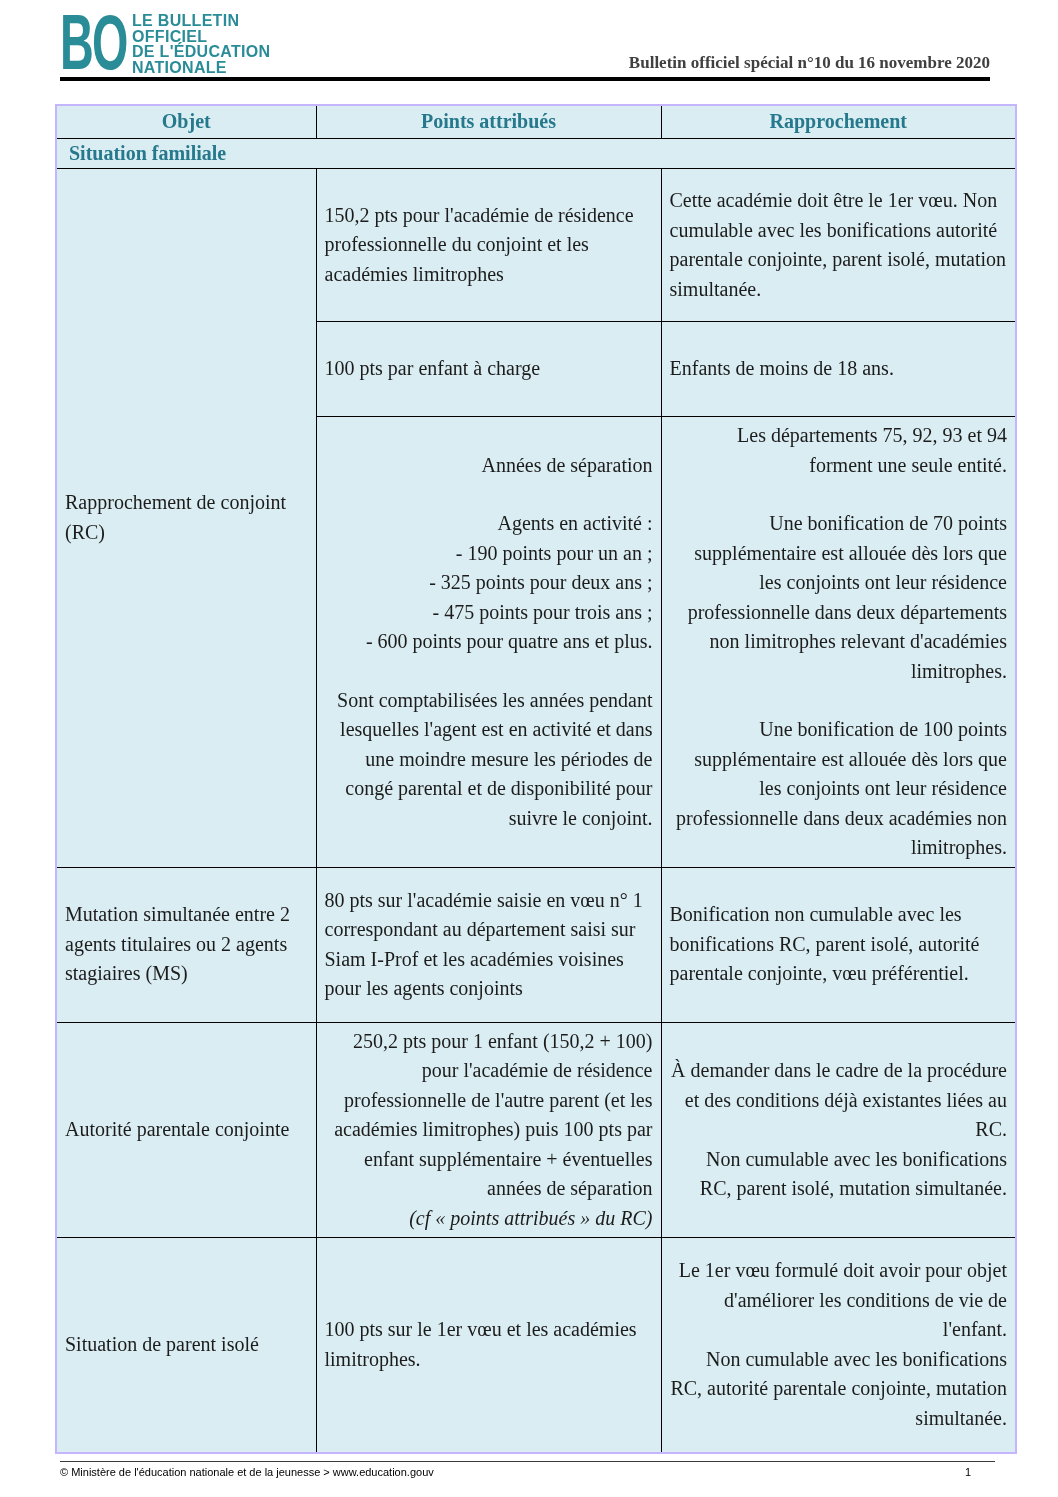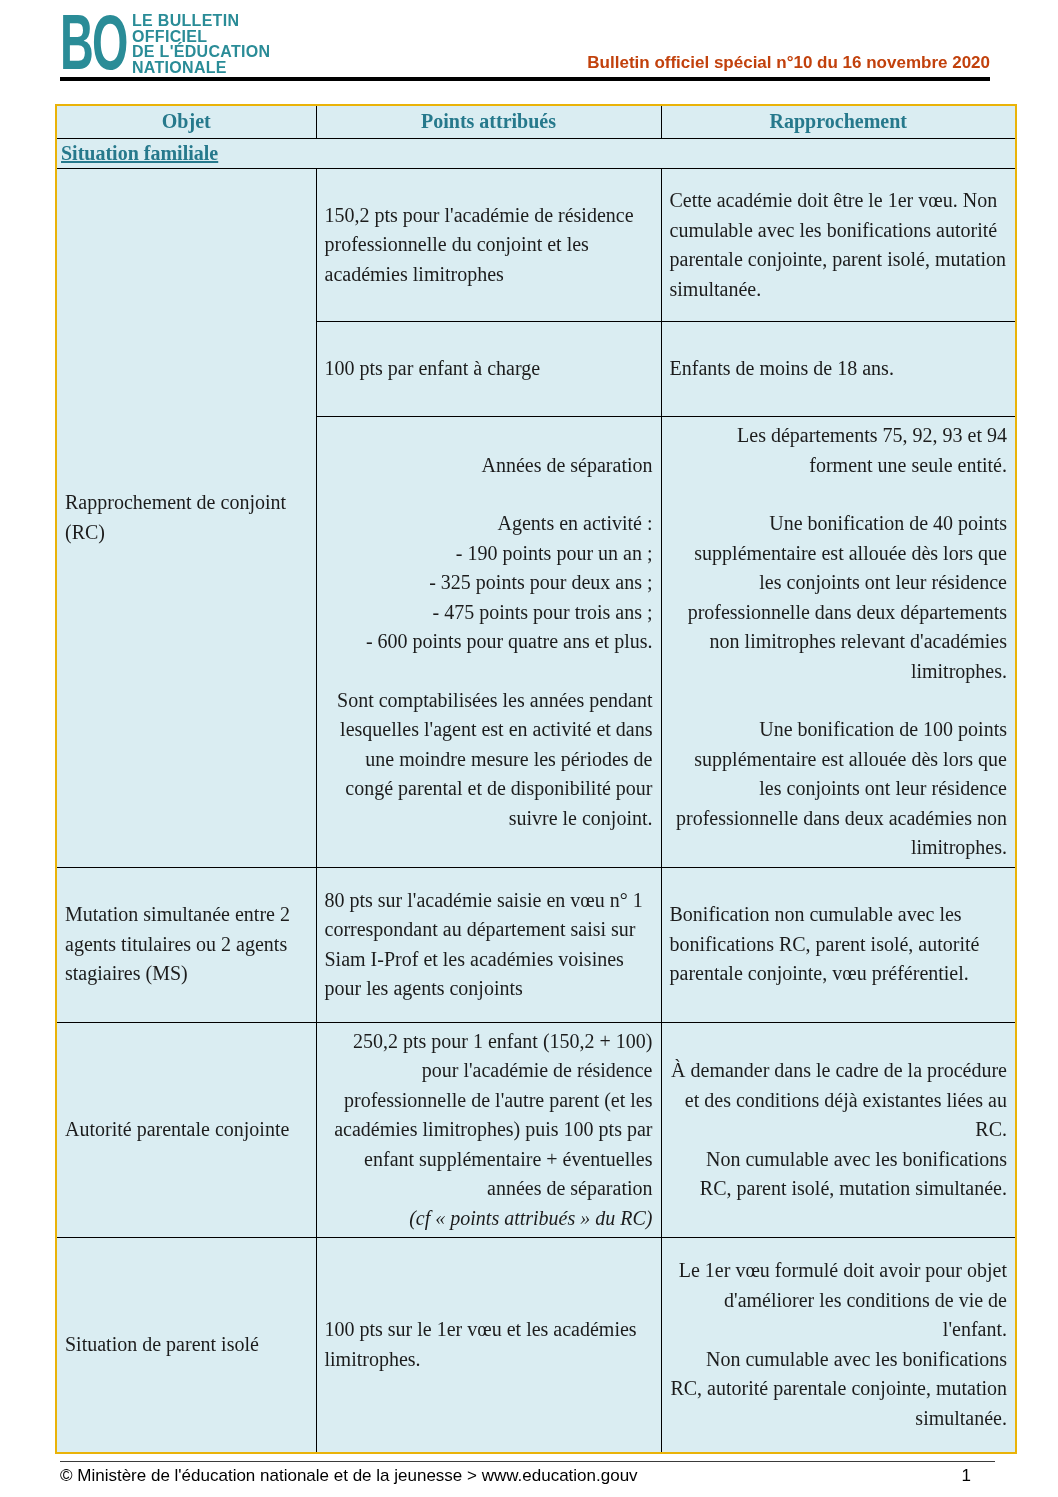--- a/index.html
+++ b/index.html
@@ -30,60 +30,59 @@
     transform:scaleX(0.60);transform-origin:left top;
     letter-spacing:-3px;
   }
   .logo-lines{
     font-family:"Liberation Sans", sans-serif;
     font-size:16px;line-height:15.5px;font-weight:bold;
     letter-spacing:0.3px;color:var(--logo_teal);
     padding-top:3px;
   }
   .issue{
-    font-family:Liberation Sans, sans-serif;
-    font-size:17px;font-weight:bold;color:#c2410c;
+    font-family:Liberation Serif, serif;
+    font-size:17px;font-weight:bold;color:#404040;
     padding-bottom:3px;white-space:nowrap;
   }
   .header-rule{height:4px;background:#000;margin:1px 68px 0 60px;}
 
   
   table.points-table{
     border-collapse:collapse;table-layout:fixed;
     width:960px;margin:23px 16px 0 55px;
-    border:2px solid #eab308;
+    border:2px solid #c4b5fd;
   }
   .points-table col.c1{width:260px;}
   .points-table col.c2{width:345px;}
   .points-table col.c3{width:355px;}
   .points-table th,.points-table td{
     border:1px solid #000;background:var(--cell_bg);
     font-size:20px;line-height:29.5px;color:var(--ink);
     padding:4px 8px;vertical-align:middle;text-align:left;
   }
   .points-table th{
     color:var(--teal);font-weight:bold;text-align:center;
     padding:1px 4px;
   }
   .section-cell{
     color:var(--teal) !important;font-weight:bold;text-align:center;
-    padding:0 4px !important;
-    text-decoration:underline;
+    padding:0 12px !important;
   }
   .points-table p{margin:0;text-align:right;}
   .gap{margin-top:29px !important;}
   .li{padding-left:13px;text-indent:-13px;}
   .ital{font-style:italic;}
 
   
   .footer{margin:7px 63px 0 60px;}
   .footer-rule{height:1px;background:#3a3a3a;}
   .footer-row{
     display:flex;justify-content:space-between;align-items:baseline;
-    font-family:"Liberation Sans", sans-serif;font-size:17px;color:#000;
+    font-family:"Liberation Sans", sans-serif;font-size:11px;color:#000;
     padding-top:4px;
   }
   .page-num{padding-right:24px;}
 </style>
 </head>
 <body>
 
 <div class="page">
 
   <header class="header">
@@ -134,21 +133,21 @@
         <p>Années de séparation</p>
         <p class="gap">Agents en activité :</p>
         <p class="li">- 190 points pour un an ;</p>
         <p class="li">- 325 points pour deux ans ;</p>
         <p class="li">- 475 points pour trois ans ;</p>
         <p class="li">- 600 points pour quatre ans et plus.</p>
         <p class="gap">Sont comptabilisées les années pendant lesquelles l'agent est en activité et dans une moindre mesure les périodes de congé parental et de disponibilité pour suivre le conjoint.</p>
       </td>
       <td>
         <p>Les départements 75, 92, 93 et 94 forment une seule entité.</p>
-        <p class="gap">Une bonification de 40 points supplémentaire est allouée dès lors que les conjoints ont leur résidence professionnelle dans deux départements non limitrophes relevant d'académies limitrophes.</p>
+        <p class="gap">Une bonification de 70 points supplémentaire est allouée dès lors que les conjoints ont leur résidence professionnelle dans deux départements non limitrophes relevant d'académies limitrophes.</p>
         <p class="gap">Une bonification de 100 points supplémentaire est allouée dès lors que les conjoints ont leur résidence professionnelle dans deux académies non limitrophes.</p>
       </td>
     </tr>
 
     <tr style="height:155px">
       <td>Mutation simultanée entre 2 agents titulaires ou 2 agents stagiaires (MS)</td>
       <td>80 pts sur l'académie saisie en vœu n° 1 correspondant au département saisi sur Siam I-Prof et les académies voisines pour les agents conjoints</td>
       <td>Bonification non cumulable avec les bonifications RC, parent isolé, autorité parentale conjointe, vœu préférentiel.</td>
     </tr>
 

